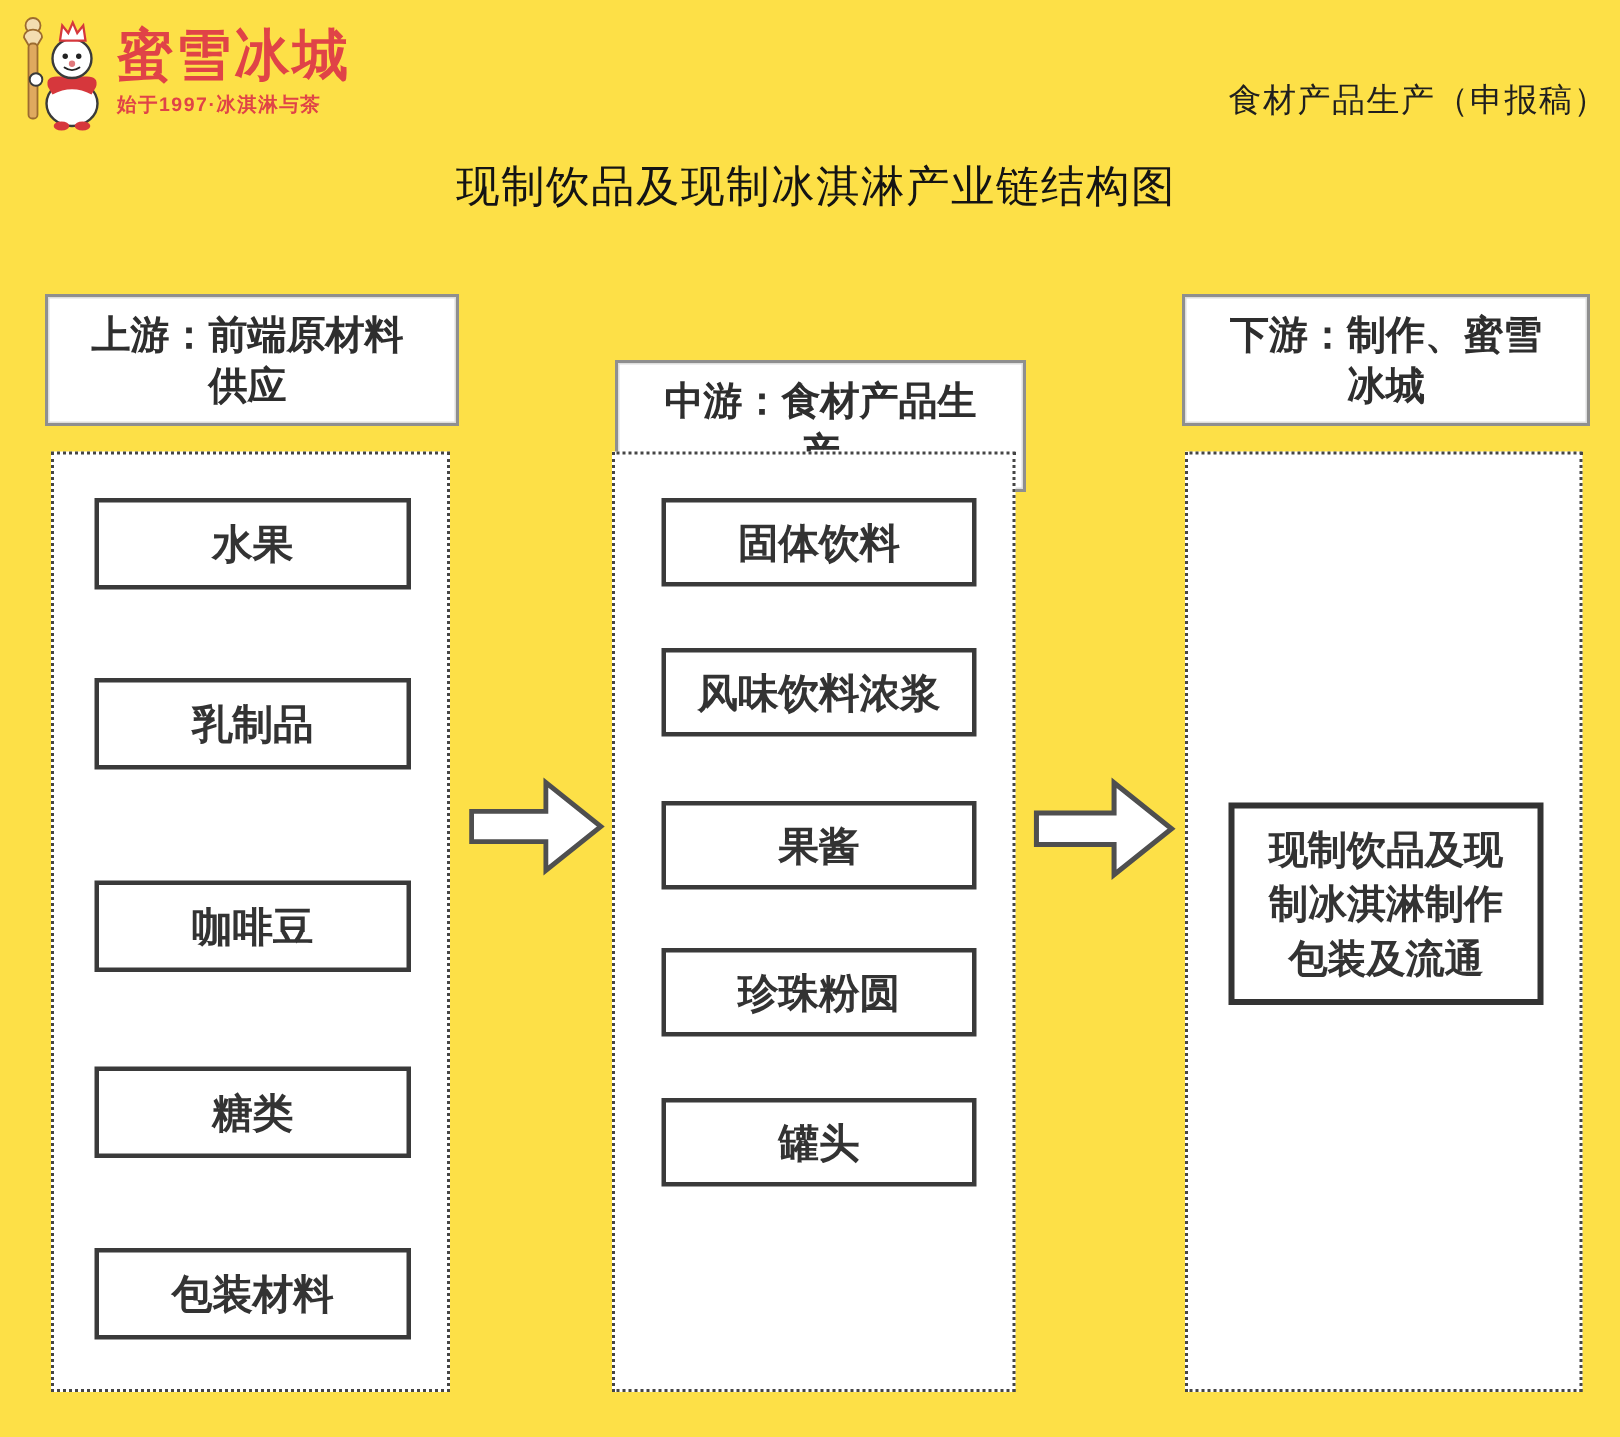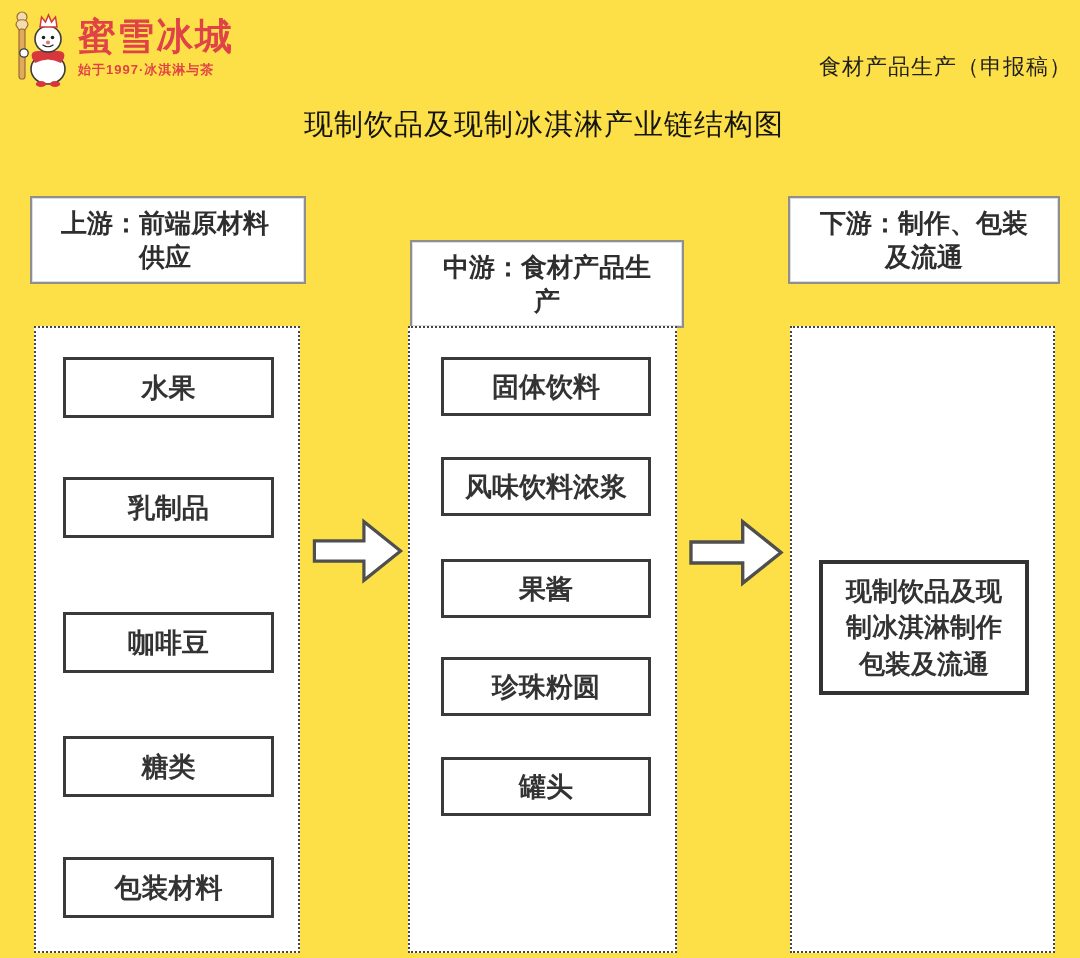--- a/index.html
+++ b/index.html
@@ -52,21 +52,21 @@
     line-height:1.32;
     padding:0 30px;
     word-break:break-all;
   }
   .col-header.upstream{left:30px;width:276px;padding-left:24px;}
   .col-header.midstream{left:410px;width:274px;margin-top:44px;}
   .col-header.downstream{left:788px;width:272px;}
 
   
   .dotted{
-    position:absolute;top:326px;height:627px;
+    position:absolute;top:301px;height:627px;
     box-sizing:border-box;
     border:2px dotted #454545;
     background:#fff;
   }
   .dotted.left-col{left:34px;width:266px;}
   .dotted.mid-col{left:408px;width:269px;}
   .dotted.right-col{left:790px;width:265px;}
 
   
   .item{
@@ -131,21 +131,21 @@
       <div class="logo-tagline">始于1997·冰淇淋与茶</div>
     </div>
   </div>
 
   <div class="doc-label">食材产品生产（申报稿）</div>
 
   <h1 class="title">现制饮品及现制冰淇淋产业链结构图</h1>
 
   <div class="col-header upstream">上游：前端原材料供应</div>
   <div class="col-header midstream">中游：食材产品生产</div>
-  <div class="col-header downstream">下游：制作、包装及流通</div>
+  <div class="col-header downstream">下游：制作、蜜雪冰城</div>
 
   <div class="dotted left-col">
     <div class="item l0">水果</div>
     <div class="item l1">乳制品</div>
     <div class="item l2">咖啡豆</div>
     <div class="item l3">糖类</div>
     <div class="item l4">包装材料</div>
   </div>
 
   <div class="dotted mid-col">

